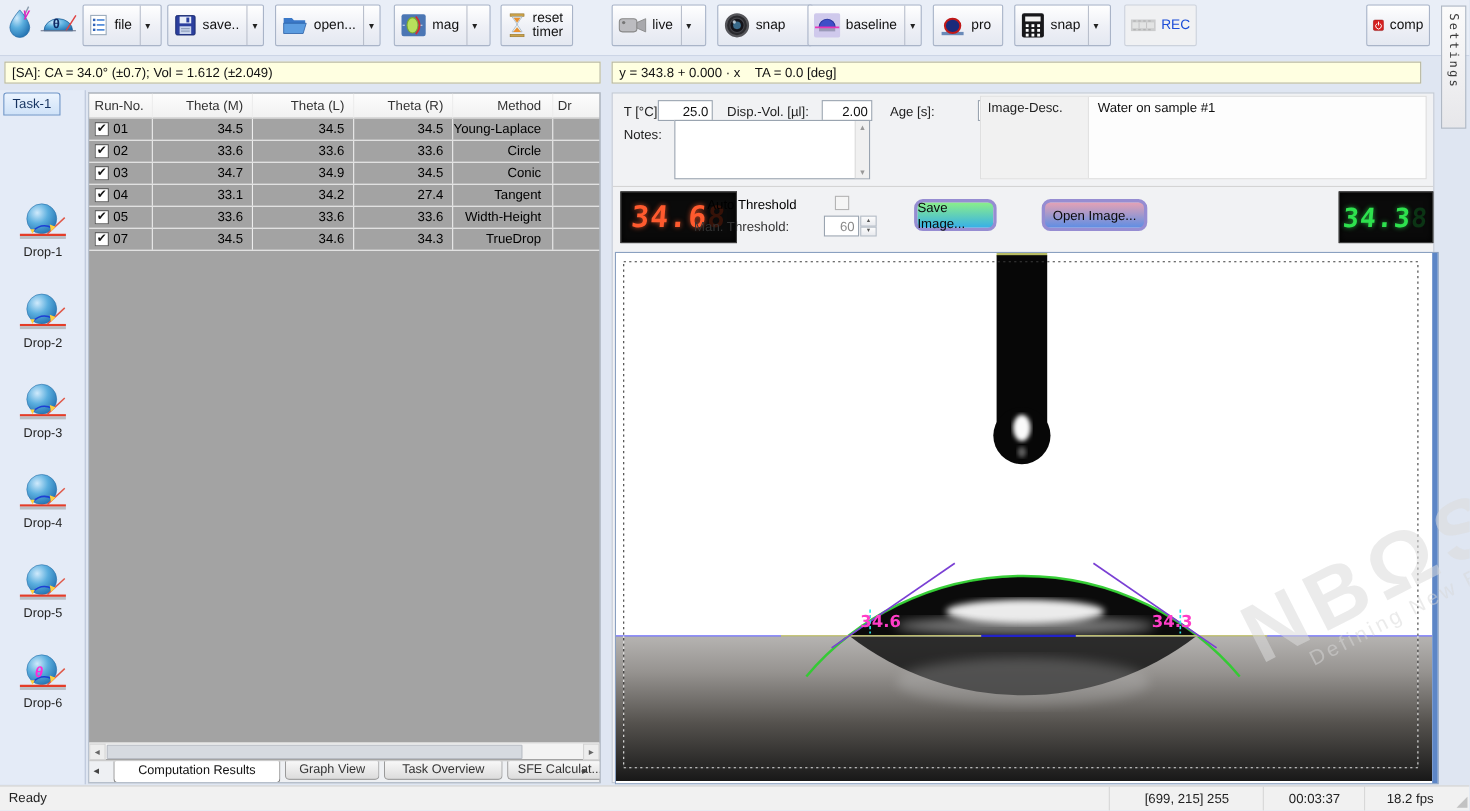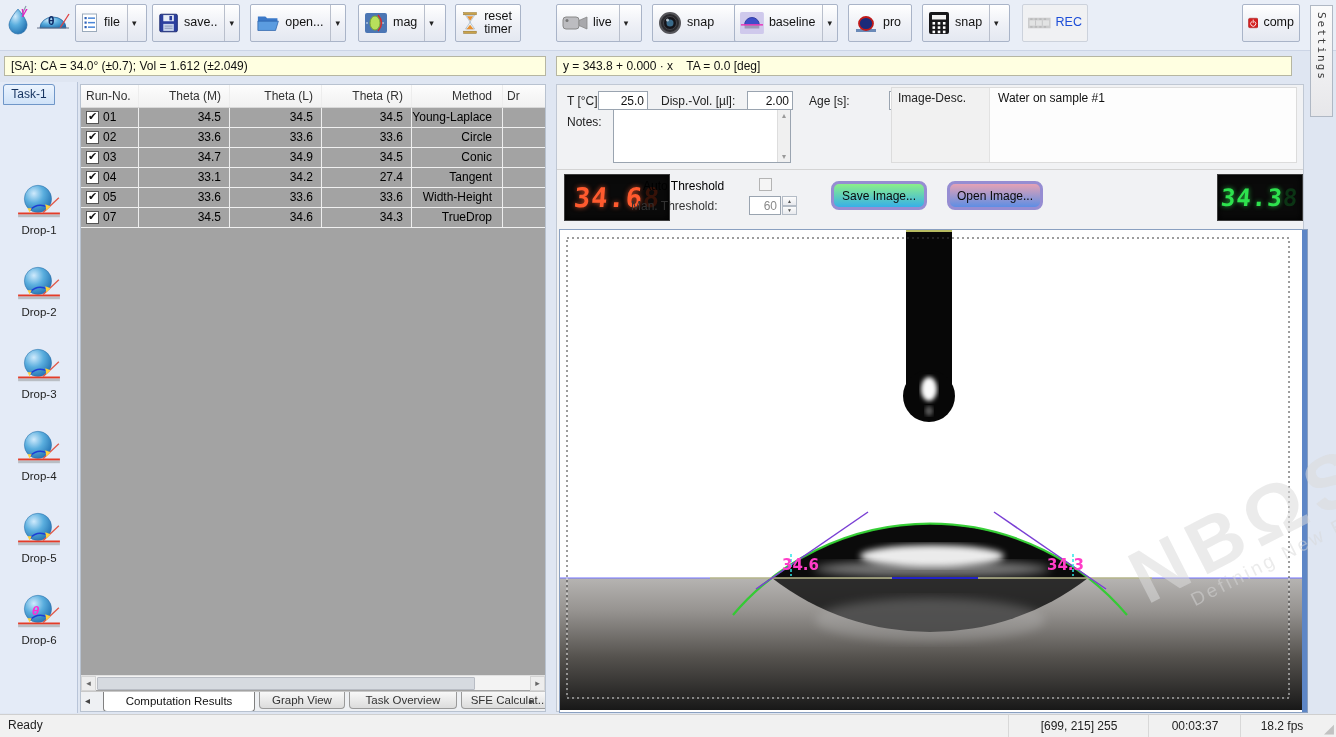--- a/index.html
+++ b/index.html
@@ -477,21 +477,21 @@
 
     <span class="autolbl" style="left:86px;top:94px">Auto Threshold</span>
     <input type="checkbox" class="cb" style="position: absolute; left: 202px; top: 93px; background: rgb(245, 245, 245); border-color: rgb(180, 180, 180);" disabled="">
     <span class="manlbl" style="left:74px;top:114px">Man. Threshold:</span>
     <input class="pinput" style="left: 192px; top: 111px; width: 32px; color: rgb(138, 138, 138);" value="60">
     <div class="spin" style="left:225px;top:111px">
       <div>▲</div>
       <div>▼</div>
     </div>
 
-    <div id="savebtn" class="fancybtn" style="left:274px;top:96px;width:96px">Save Image...</div>
+    <div id="savebtn" class="fancybtn" style="left:274px;top:96px;width:75px">Save Image...</div>
     <div id="openbtn" class="fancybtn" style="left:390px;top:96px;width:96px">Open Image...</div>
 
     <div class="sseg green" style="left:660px;top:89px;width:84px;height:45px;font-size:24px">
       <span class="sval">34.3</span>
         <span class="sghost">8</span>
     </div>
 
     <div class="frame">
       <svg width="742" height="480" viewBox="0 0 742 480" style="display:block">
         <rect x="0" y="0" width="742" height="480" fill="#ffffff"></rect>

